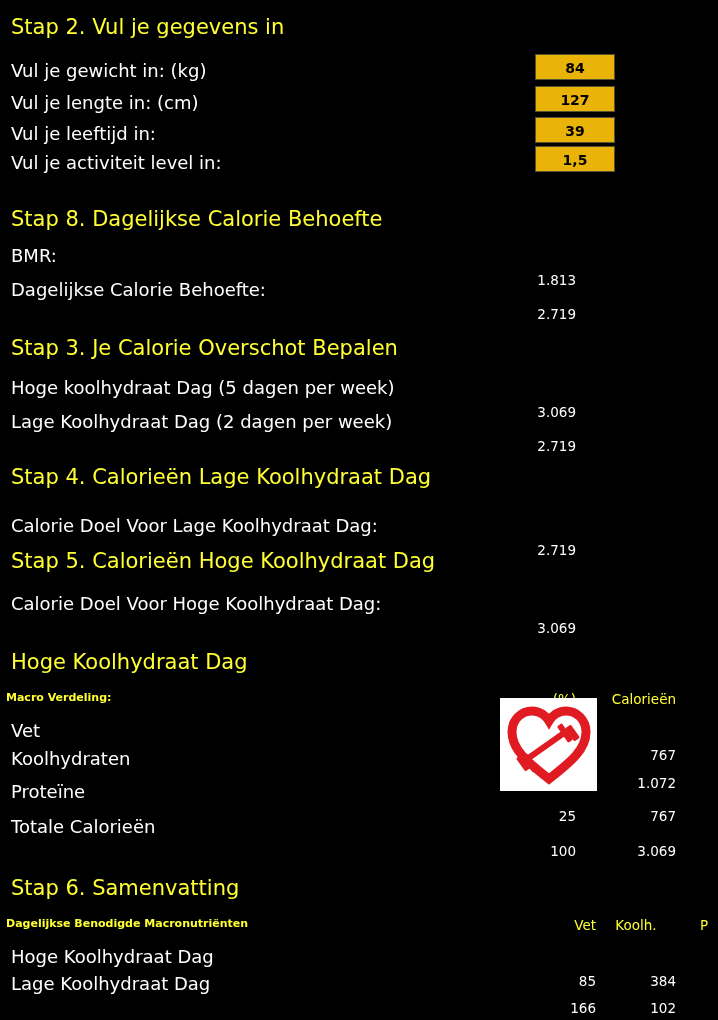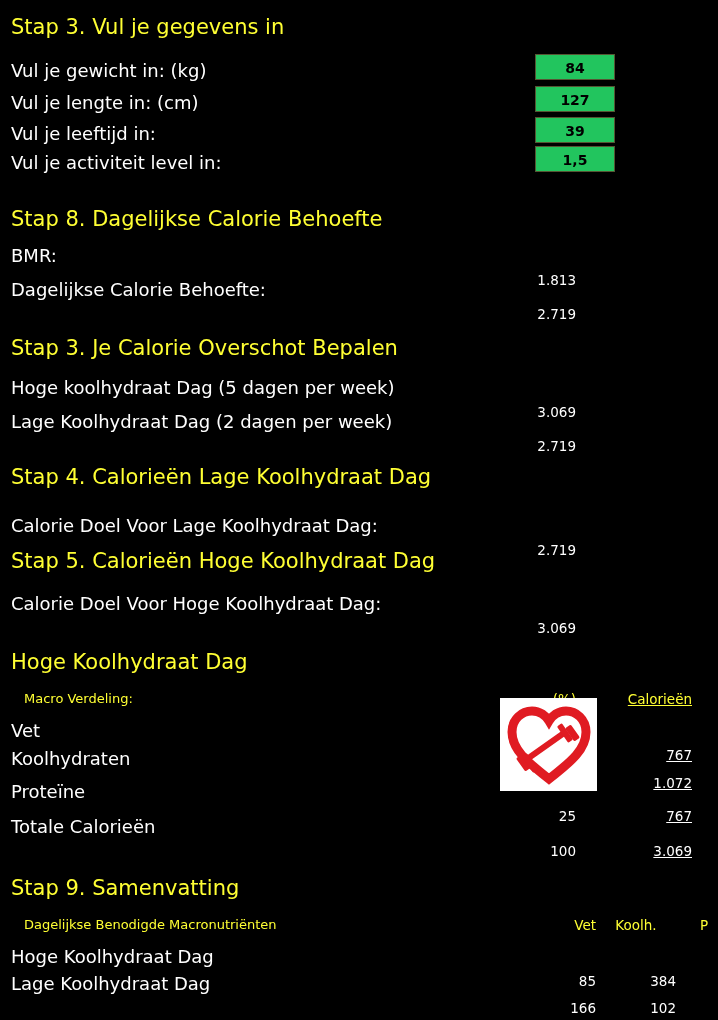--- a/index.html
+++ b/index.html
@@ -25,24 +25,25 @@
   .heading {
     color: #ffff33;
     font-size: 21px;
     font-weight: normal;
     position: absolute;
     left: 11px;
     white-space: nowrap;
   }
   .subheading {
     color: #ffff33;
-    font-size: 13px;
+    font-size: 11px;
     position: absolute;
-    left: 24px;
+    left: 6px;
     white-space: nowrap;
+    font-weight: bold;
   }
   .label {
     position: absolute;
     left: 11px;
     color: #ffffff;
     font-size: 18px;
     white-space: nowrap;
   }
   .value-right {
     position: absolute;
@@ -50,31 +51,30 @@
     font-size: 13.5px;
     text-align: right;
     white-space: nowrap;
     margin-top: 27px;
   }
   .col-pct {
     left: 476px;
     width: 100px;
   }
   .col-cal {
-    left: 592px;
+    left: 576px;
     width: 100px;
-    text-decoration: underline;
   }
   .input-cell {
     position: absolute;
     left: 535px;
     width: 80px;
     height: 26px;
     line-height: 26px;
-    background: #22c55e;
+    background: #eab308;
     color: #000000;
     font-weight: bold;
     font-size: 14px;
     text-align: center;
     border: 1px solid #555533;
     box-sizing: border-box;
   }
   .headcol-yellow {
     position: absolute;
     color: #ffff33;
@@ -92,21 +92,21 @@
     display: flex;
     align-items: center;
     justify-content: center;
   }
 </style>
 </head>
 <body>
 
 <div class="sheet">
 
-  <div class="heading" style="top:15px">Stap 3. Vul je gegevens in</div>
+  <div class="heading" style="top:15px">Stap 2. Vul je gegevens in</div>
 
   <div class="label" style="top:60px">Vul je gewicht in: (kg)</div>
   <div class="input-cell" style="top:54px">84</div>
 
   <div class="label" style="top:92px">Vul je lengte in: (cm)</div>
   <div class="input-cell" style="top:86px">127</div>
 
   <div class="label" style="top:123px">Vul je leeftijd in:</div>
   <div class="input-cell" style="top:117px">39</div>
 
@@ -169,21 +169,21 @@
       </g>
       <g fill="#e01b22">
         <rect x="14" y="50" width="7" height="16" rx="1.5" transform="rotate(-35 17.5 58)"></rect>
         <rect x="21" y="48" width="6" height="20" rx="1.5" transform="rotate(-35 24 58)"></rect>
         <rect x="56" y="18" width="6" height="20" rx="1.5" transform="rotate(-35 59 28)"></rect>
         <rect x="63" y="20" width="7" height="16" rx="1.5" transform="rotate(-35 66.5 28)"></rect>
       </g>
     </svg>
   </div>
 
-  <div class="heading" style="top:876px">Stap 9. Samenvatting</div>
+  <div class="heading" style="top:876px">Stap 6. Samenvatting</div>
 
   <div class="subheading" style="top:917px">Dagelijkse Benodigde Macronutriënten</div>
   <div class="headcol-yellow" style="top:917px; left:516px; width:80px; text-align:right;">Vet</div>
   <div class="headcol-yellow" style="top:917px; left:596px; width:80px; text-align:center;">Koolh.</div>
   <div class="headcol-yellow" style="top:917px; left:700px; width:18px; text-align:left;">P</div>
 
   <div class="label" style="top:946px">Hoge Koolhydraat Dag</div>
   <div class="value-right" style="top:946px; left:516px; width:80px;">85</div>
   <div class="value-right" style="top:946px; left:596px; width:80px;">384</div>
 

